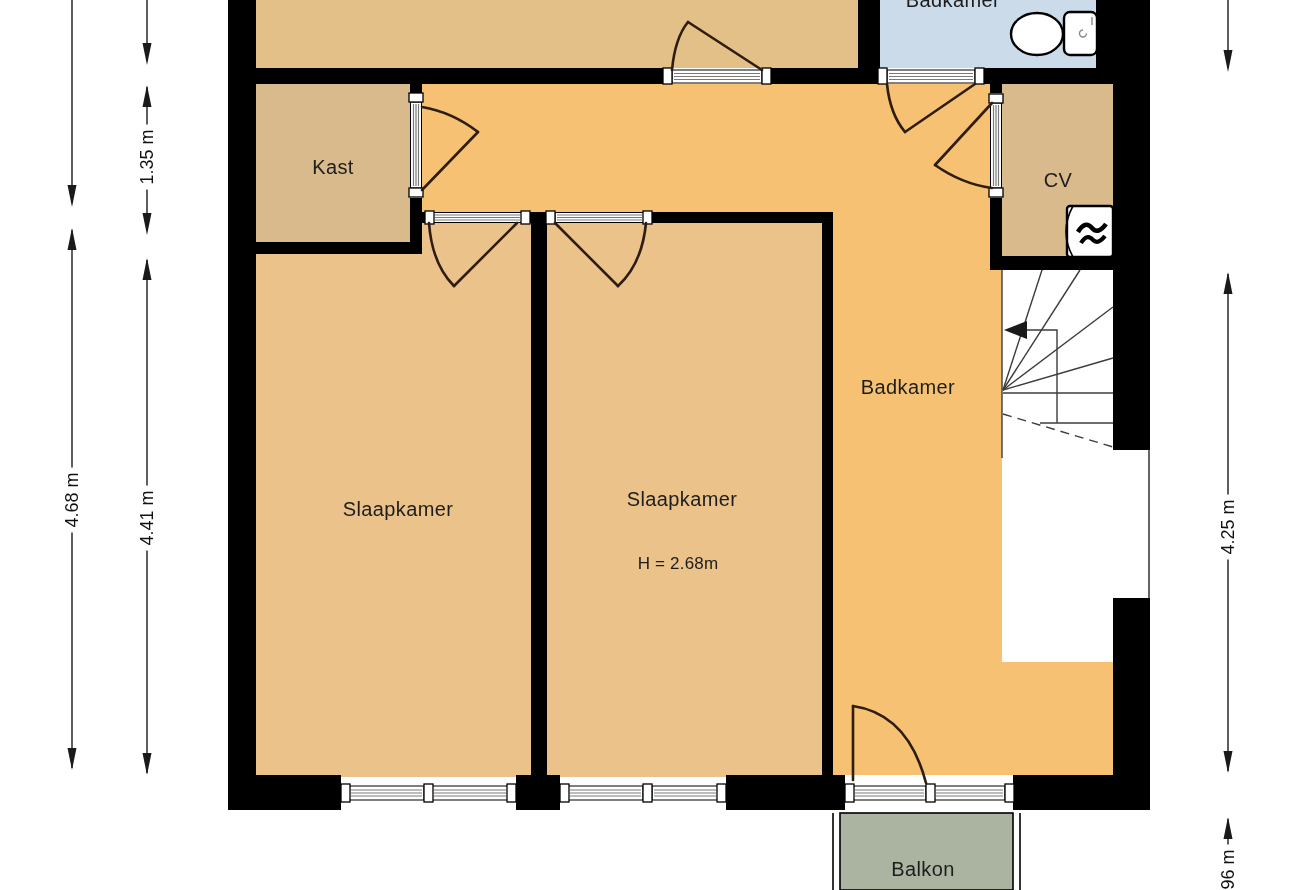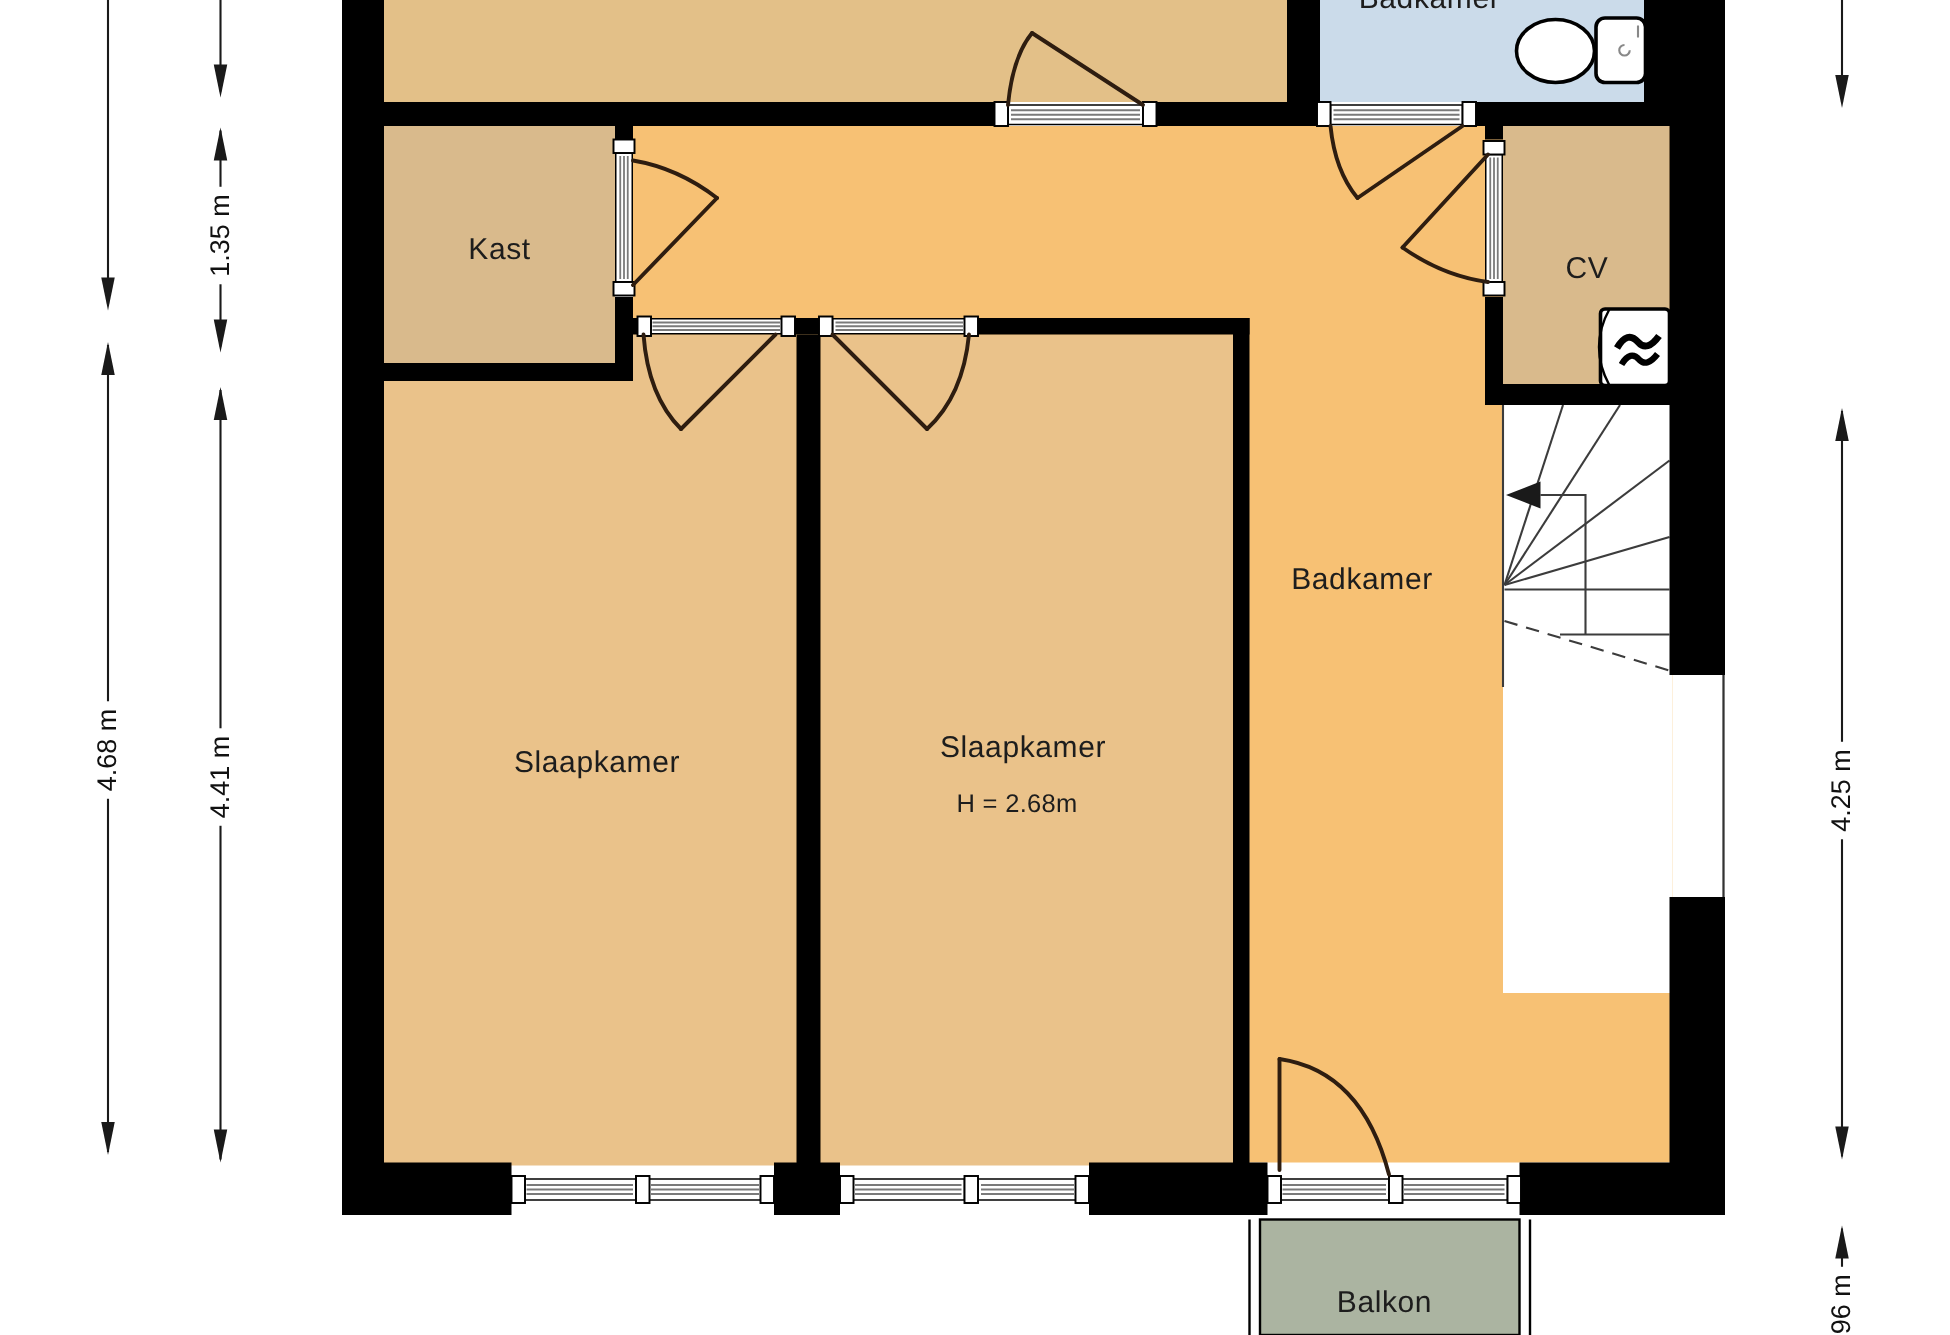--- a/index.html
+++ b/index.html
@@ -17,21 +17,21 @@
   .band{fill:#ffffff;stroke:#000;stroke-width:1;}
   .bandline{stroke:#7a7a7a;stroke-width:1.2;fill:none;}
   .jamb{fill:#ffffff;stroke:#000;stroke-width:1.3;}
   .door{stroke:var(--door_arc);stroke-width:2.6;fill:none;stroke-linecap:round;}
   .stair{stroke:#3c3c3c;stroke-width:1.4;fill:none;}
   .dim{stroke:#1a1a1a;stroke-width:1.4;fill:none;}
   .dimhead{fill:#1a1a1a;}
   .fixture{fill:#ffffff;stroke:#000;stroke-width:2.4;}
   .label{position:absolute;transform:translate(-50%,-50%);color:#1d1d1d;font-size:20px;
          letter-spacing:0.4px;white-space:nowrap;}
-  .label.small{font-size:17px;letter-spacing:0.2px;}
+  .label.small{font-size:17px;letter-spacing:0.2px;margin-top:28px;}
   .dimlabel{position:absolute;transform:translate(-50%,-50%) rotate(-90deg);color:#111;
             font-size:18px;background:#ffffff;padding:2px 5px;white-space:nowrap;}
 </style>
 </head>
 <body>
 
 <div id="stage">
 
 <svg id="plan-svg" width="1300" height="890" viewBox="0 0 1300 890">
 

